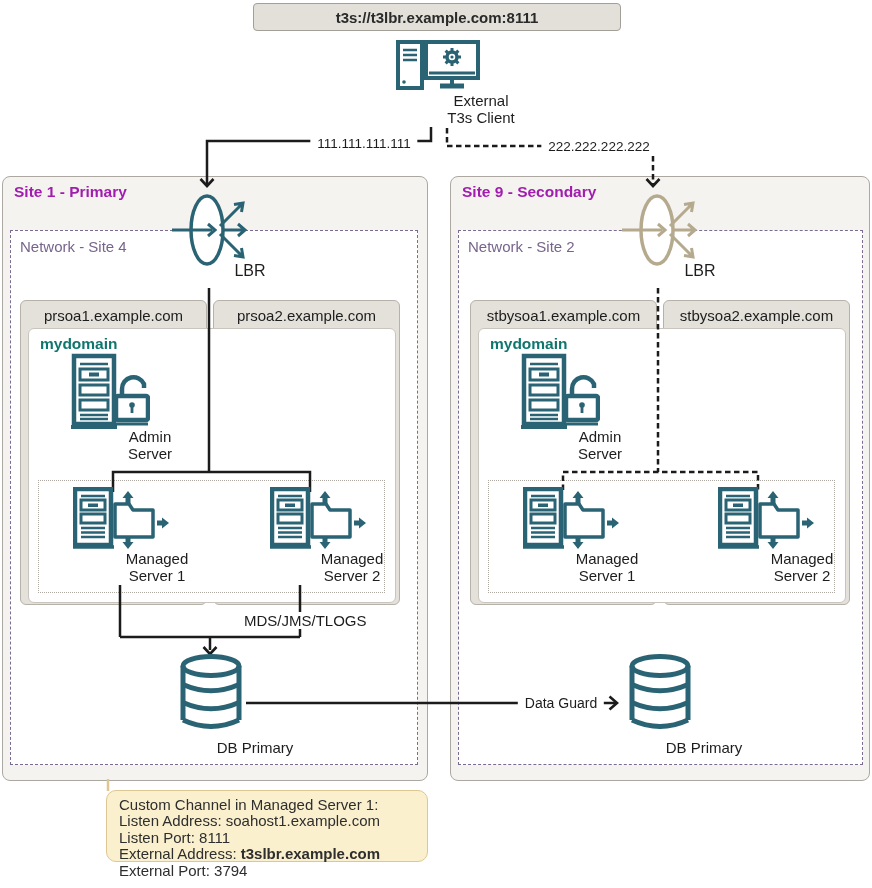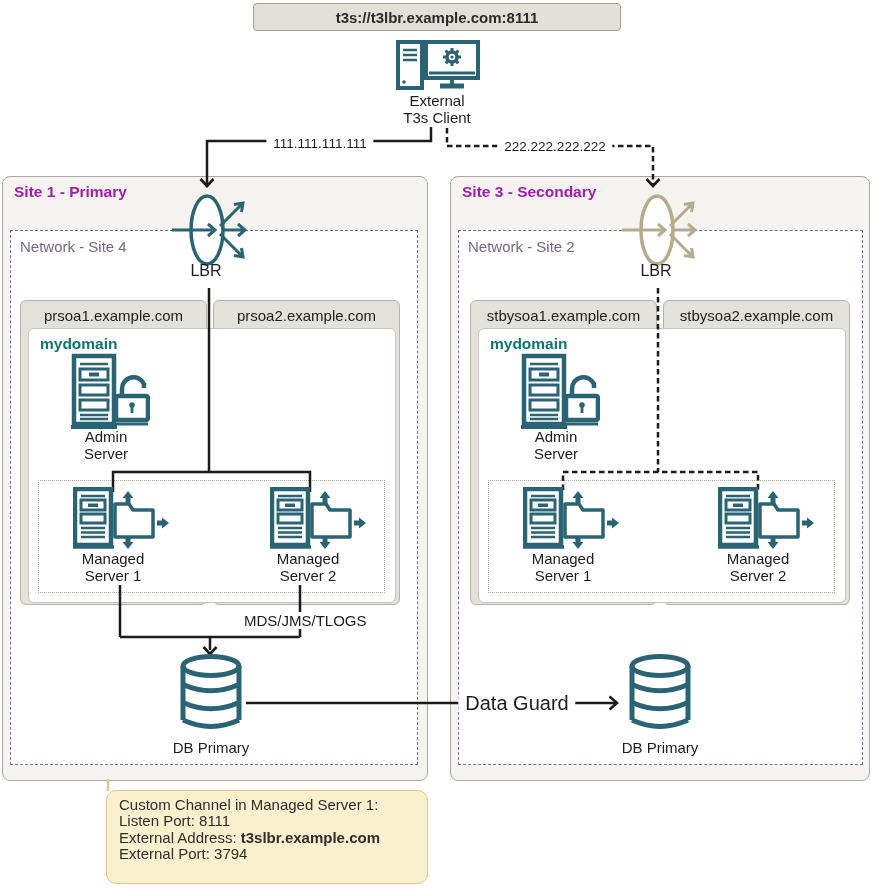--- a/index.html
+++ b/index.html
@@ -1,19 +1,19 @@
 <!DOCTYPE html>
 <html><head>
 <meta charset="utf-8">
 <style>
   html,body{margin:0;padding:0;background:#ffffff;}
   .stage{position:relative;width:872px;height:888px;background:#fff;
          font-family:"Liberation Sans","DejaVu Sans",sans-serif;color:#1d1d1d;overflow:hidden;}
   .lbl{position:absolute;font-size:15px;line-height:17px;color:#1d1d1d;white-space:nowrap;}
-  .c{transform:translateX(-50%);text-align:center;}
+  .c{transform:translateX(-50%);text-align:center;margin-left:44px;}
   .bgw{background:#fff;padding:0 7px;}
   .bold{font-weight:bold;}
   
   .site{position:absolute;top:176px;height:605px;background:#f4f3f0;
         border:1.5px solid #aca8a1;border-radius:8px;box-sizing:border-box;}
   .site-title{position:absolute;font-size:15.5px;font-weight:bold;color:#a21caf;}
   .network{position:absolute;top:230px;height:535px;background:#ffffff;
            border:1.5px dashed #7b6b93;box-sizing:border-box;}
   .network-lbl{position:absolute;font-size:15px;color:#77648c;}
   .host{position:absolute;top:300px;height:305px;background:#e4e1da;
@@ -21,21 +21,21 @@
         text-align:center;padding-top:6px;font-size:15px;color:#1d1d1d;}
   .mydomain{position:absolute;top:328px;height:275px;background:#ffffff;
             border:1.5px solid #c9c5be;border-radius:6px;box-sizing:border-box;}
   .mydomain-lbl{position:absolute;font-size:15.5px;font-weight:bold;color:#0f766e;}
   .cluster{position:absolute;top:480px;height:113px;border:1.5px dotted #aeaaa3;
            background:#fff;box-sizing:border-box;}
   .urlbox{position:absolute;left:253px;top:3px;width:368px;height:28px;background:#e3e0da;
           border:1.5px solid #a3a09a;border-radius:4px;box-sizing:border-box;
           display:flex;align-items:center;justify-content:center;
           font-size:15px;font-weight:bold;color:#2a2a2a;}
-  .notebox{position:absolute;left:106px;top:790px;width:322px;height:94px;background:#fbf0ce;
+  .notebox{position:absolute;left:106px;top:790px;width:322px;height:72px;background:#fbf0ce;
            border:1.5px solid #dfc793;border-radius:10px;box-sizing:border-box;
            padding:6px 0 0 12px;font-size:15px;line-height:16.4px;color:#2e2e2e;}
   .overlay{position:absolute;left:0;top:0;z-index:6;pointer-events:none;}
   .icon{position:absolute;z-index:7;}
   .lbl,.site-title,.network-lbl,.mydomain-lbl{z-index:8;}
   .teal{color:#2a6374;}
   .tan{color:#b5aa8d;}
 </style>
 </head>
 <body>
@@ -146,36 +146,37 @@
     <span>prsoa1.example.com</span>
   </div>
   <div class="host" style="left:213px;width:187px">
     <span>prsoa2.example.com</span>
   </div>
   <div class="mydomain" style="left:28px;width:368px"></div>
   <div class="mydomain-lbl" style="left:40px;top:335px">mydomain</div>
   <div class="cluster" style="left:38px;width:347px"></div>
 
   <div class="site" style="left:450px;width:420px"></div>
-  <div class="site-title" style="left:462px;top:183px">Site 3 - Secondary</div>
+  <div class="site-title" style="left:462px;top:183px">Site 9 - Secondary</div>
   <div class="network" style="left:458px;width:405px"></div>
   <div class="network-lbl" style="left:468px;top:238px">Network - Site 2</div>
 
   <div class="host" style="left:470px;width:187px">
     <span>stbysoa1.example.com</span>
   </div>
   <div class="host" style="left:663px;width:187px">
     <span>stbysoa2.example.com</span>
   </div>
   <div class="mydomain" style="left:478px;width:368px"></div>
   <div class="mydomain-lbl" style="left:490px;top:335px">mydomain</div>
   <div class="cluster" style="left:488px;width:347px"></div>
 
   <div class="notebox">
     <div>Custom Channel in Managed Server 1:</div>
+    <div>Listen Address: soahost1.example.com</div>
     <div>Listen Port: 8111</div>
     <div><span>External Address: </span><span class="bold">t3slbr.example.com</span></div>
     <div>External Port: 3794</div>
   </div>
 
   <svg class="overlay" width="872" height="888">
     <g fill="none" stroke="#1b1b1b" stroke-width="2.5">
 
       <path d="M431 127 V141 H207 V185"></path>
       <path d="M200.5 179 L207 186 L213.5 179" stroke-width="2.6"></path>
@@ -244,15 +245,15 @@
     </svg>
   <div class="lbl c" style="left:211px;top:739px">DB Primary</div>
   <svg class="icon teal" style="left:627px;top:654px" width="66" height="80">
       <use href="#sym-db"></use>
     </svg>
   <div class="lbl c" style="left:660px;top:739px">DB Primary</div>
 
   <div class="lbl c bgw" style="left:320px;top:135px;font-size:13.5px">111.111.111.111</div>
   <div class="lbl c bgw" style="left:555px;top:138px;font-size:13.5px">222.222.222.222</div>
   <div class="lbl bgw" style="left:237px;top:612px">MDS/JMS/TLOGS</div>
-  <div class="lbl c bgw" style="left:517px;top:695px;font-size:20px">Data Guard</div>
+  <div class="lbl c bgw" style="left:517px;top:695px;font-size:14px">Data Guard</div>
 
 </div>
 
 </body></html>

